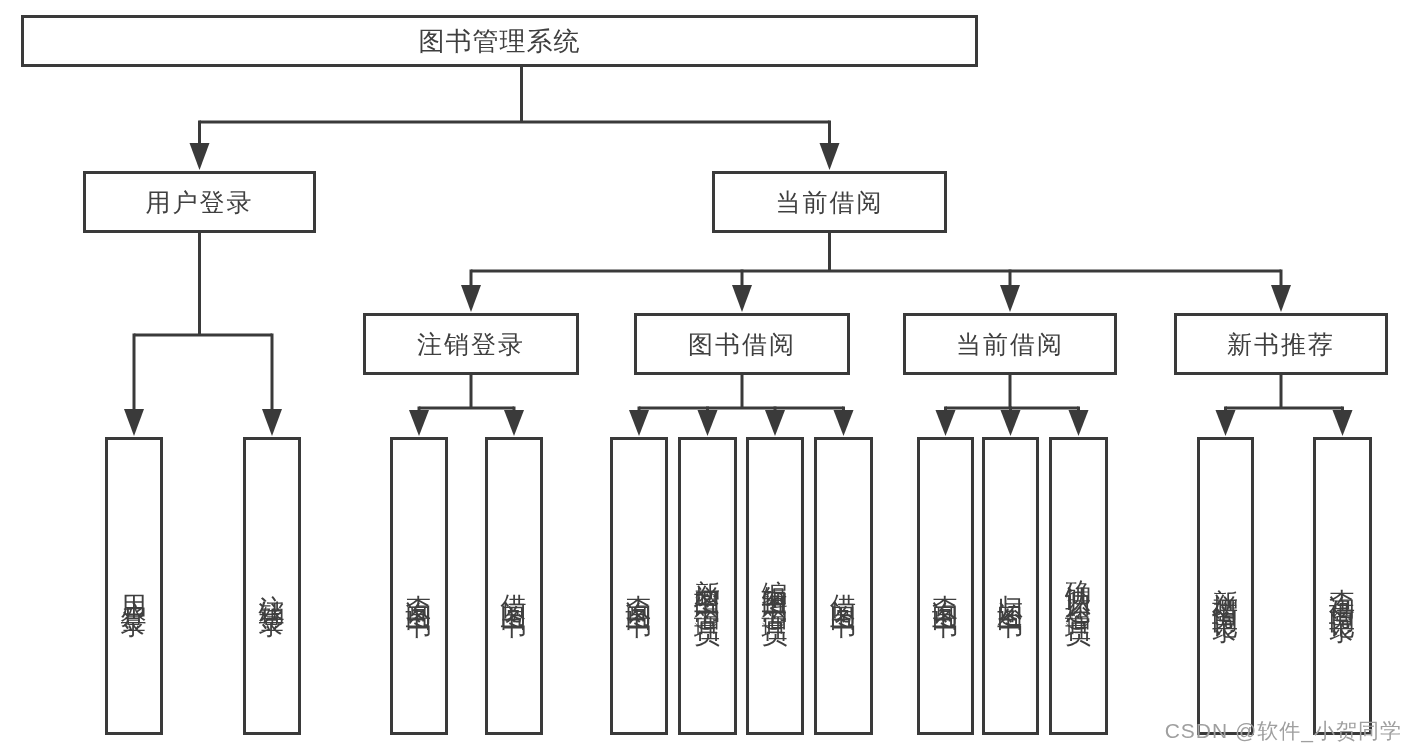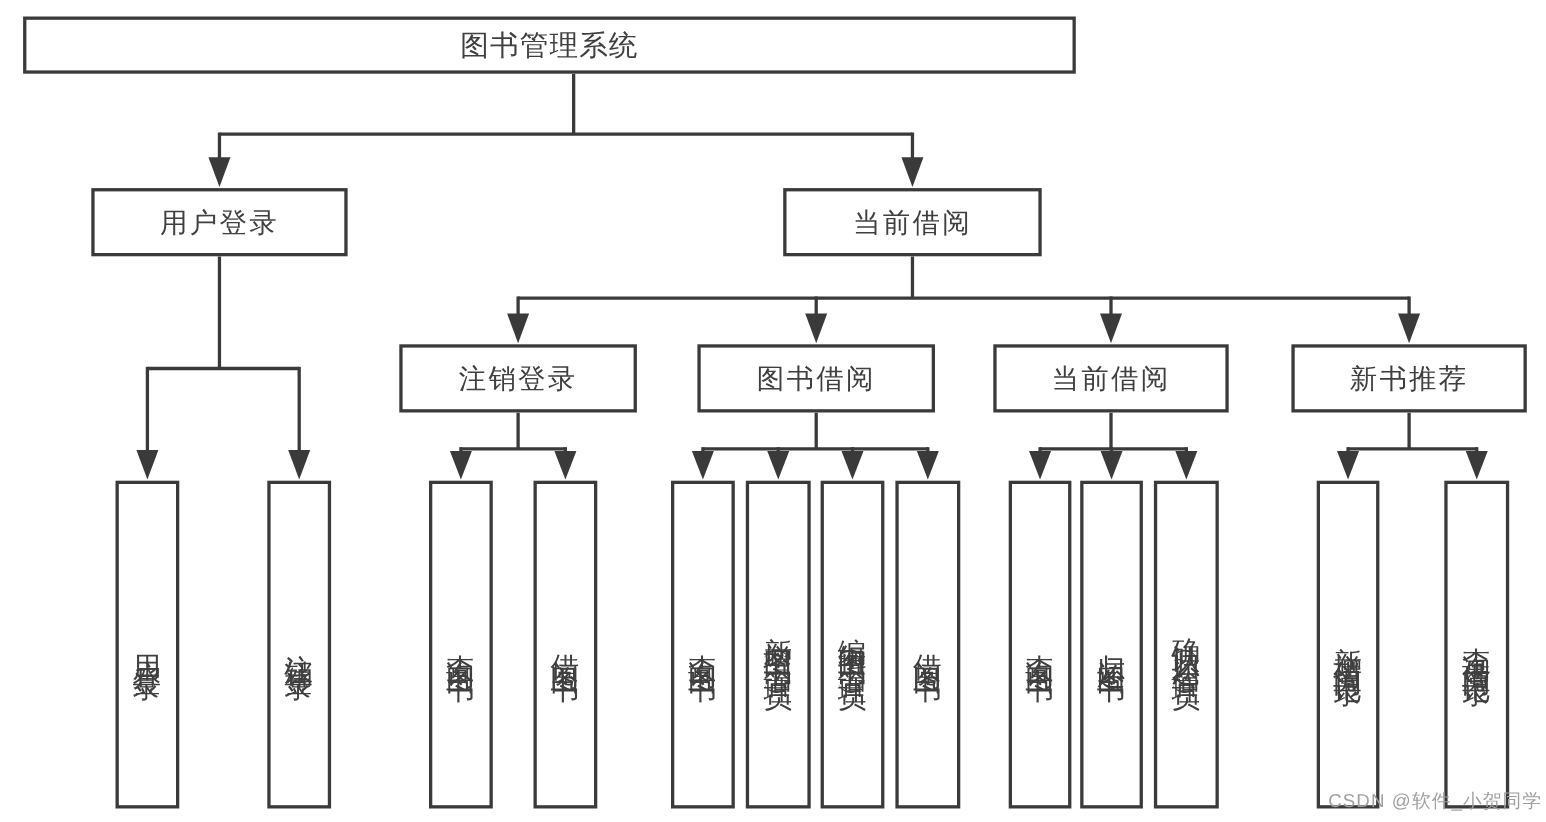--- a/index.html
+++ b/index.html
@@ -32,21 +32,21 @@
   .v-node .v-label{
     writing-mode:vertical-rl;
     font-size:26px;
     letter-spacing:6px;
     line-height:1;
     white-space:nowrap;
   }
   .watermark{
     position:absolute;
     right:3px;top:717px;
-    font-size:17px;
+    font-size:21px;
     letter-spacing:1px;
     color:var(--wm);
     z-index:5;
     white-space:nowrap;
   }
 </style>
 </head>
 <body>
 
 <div class="stage">

